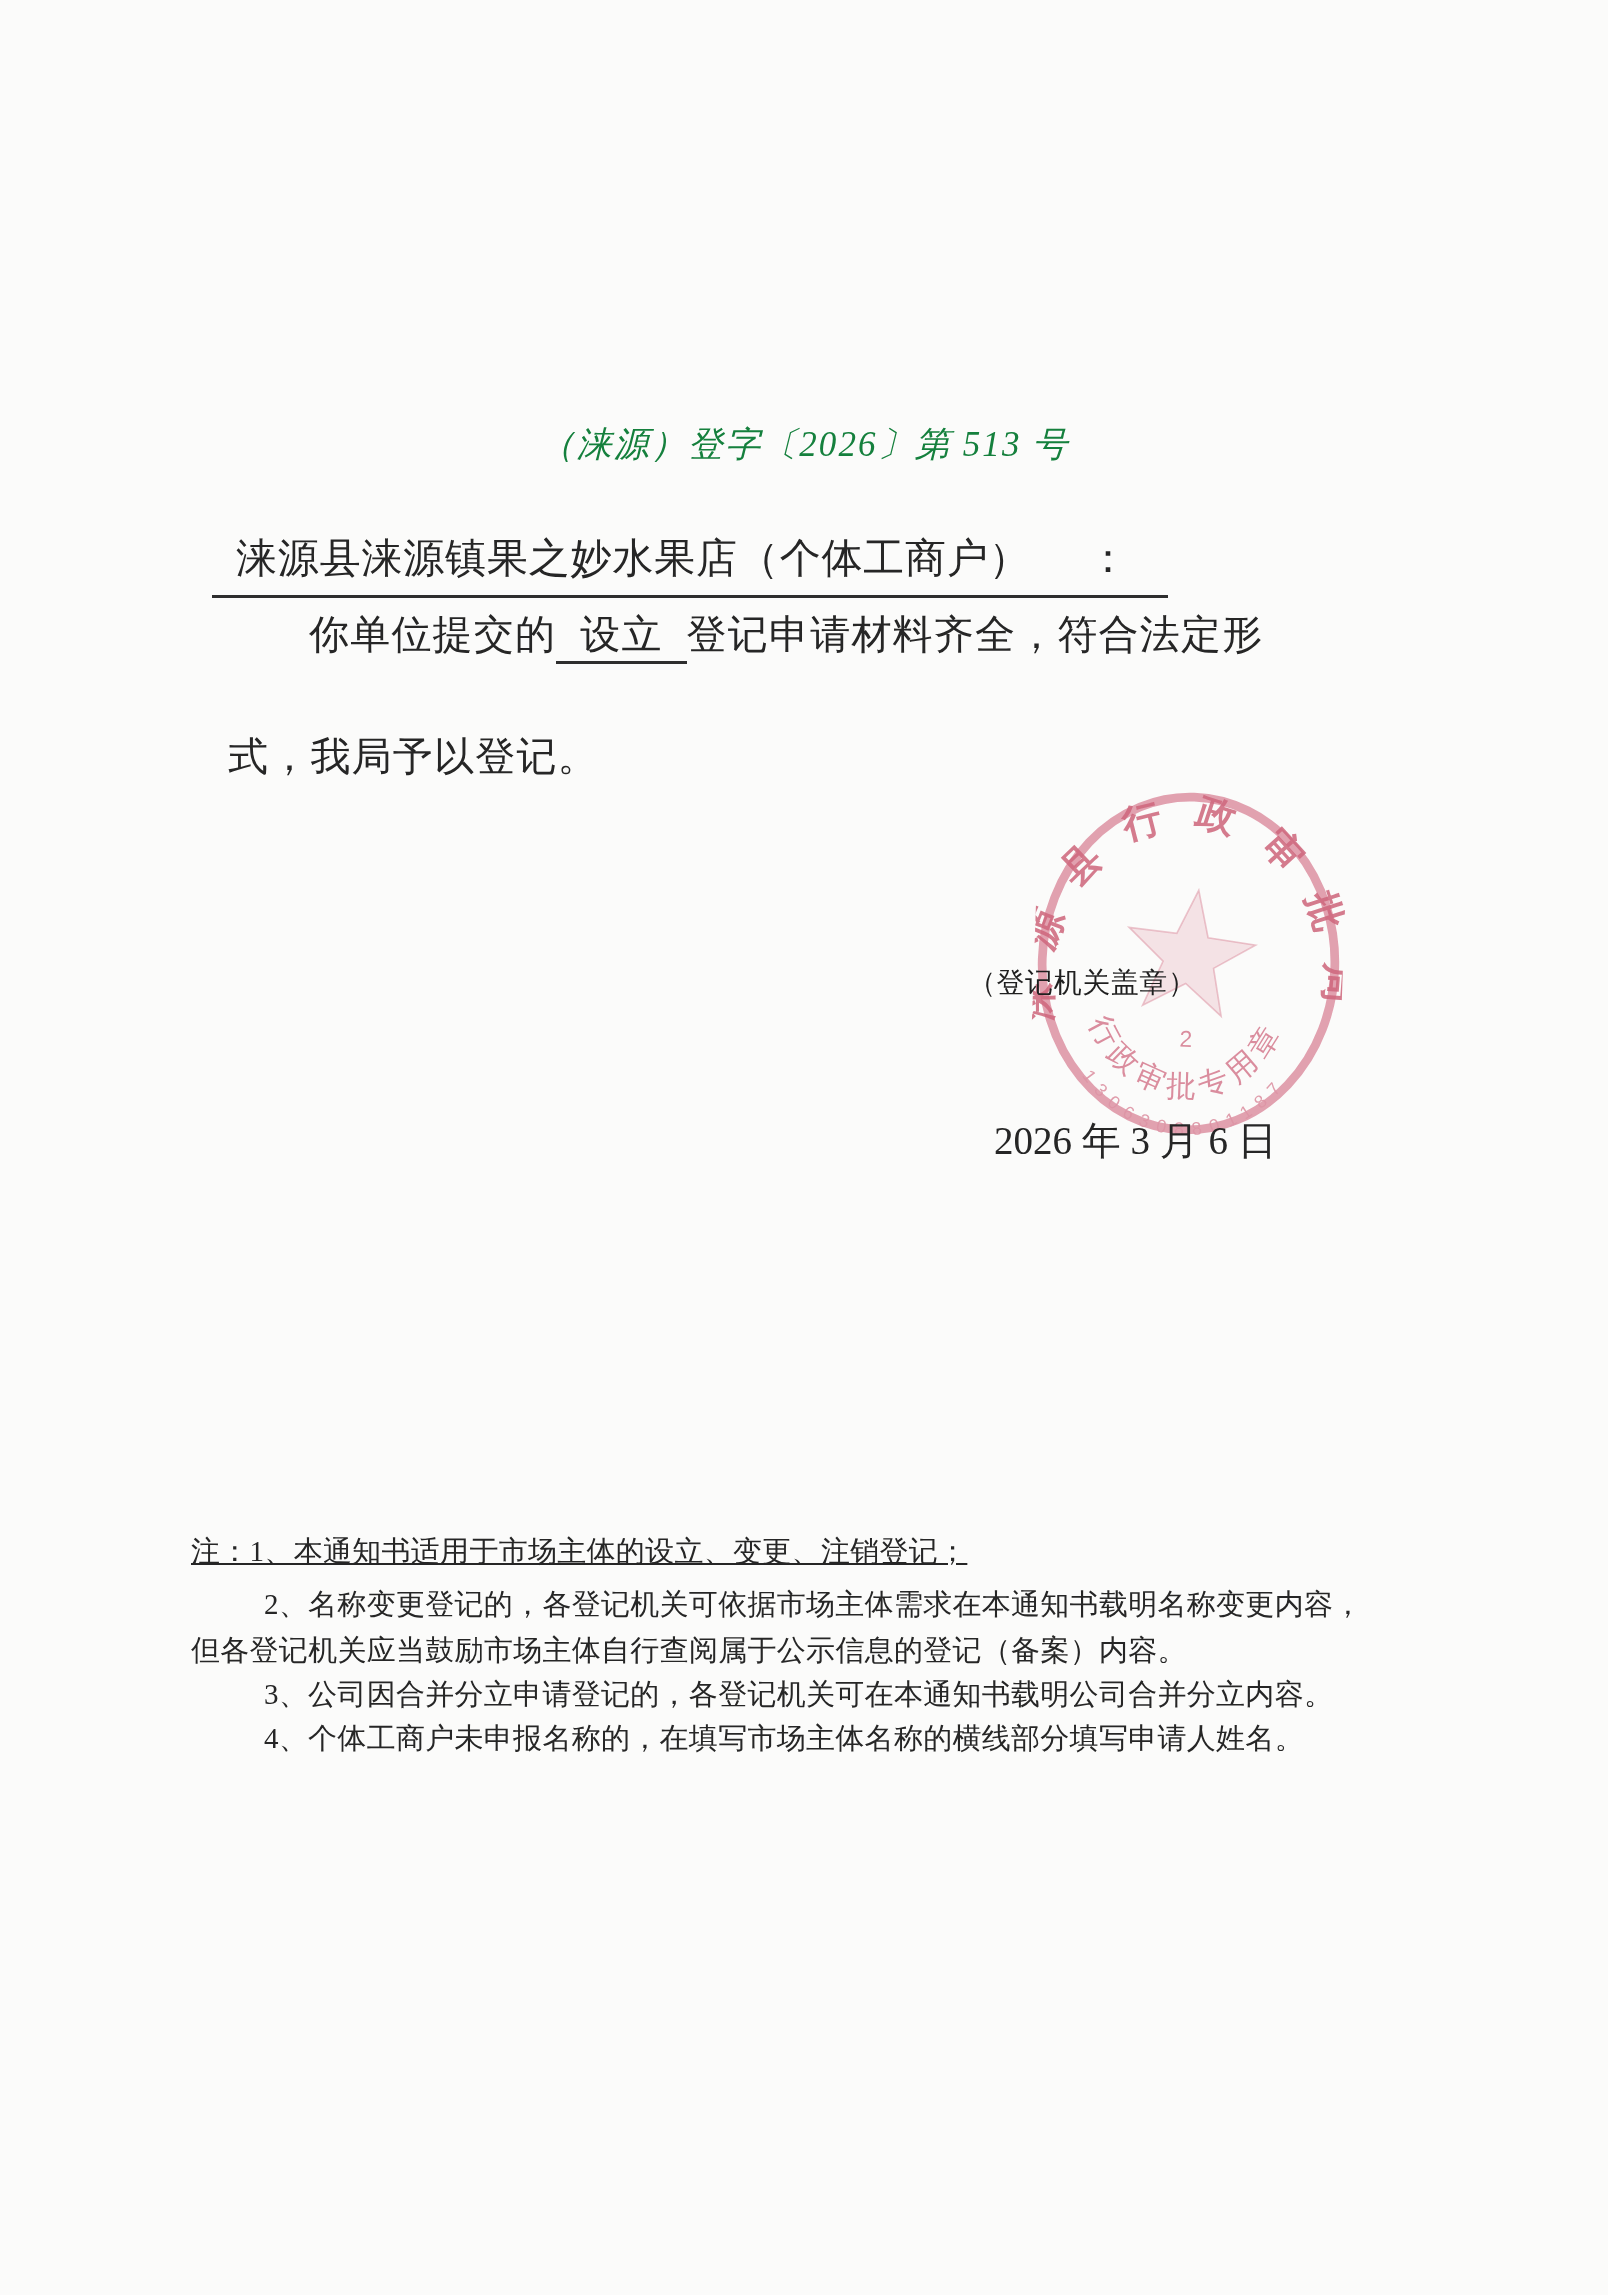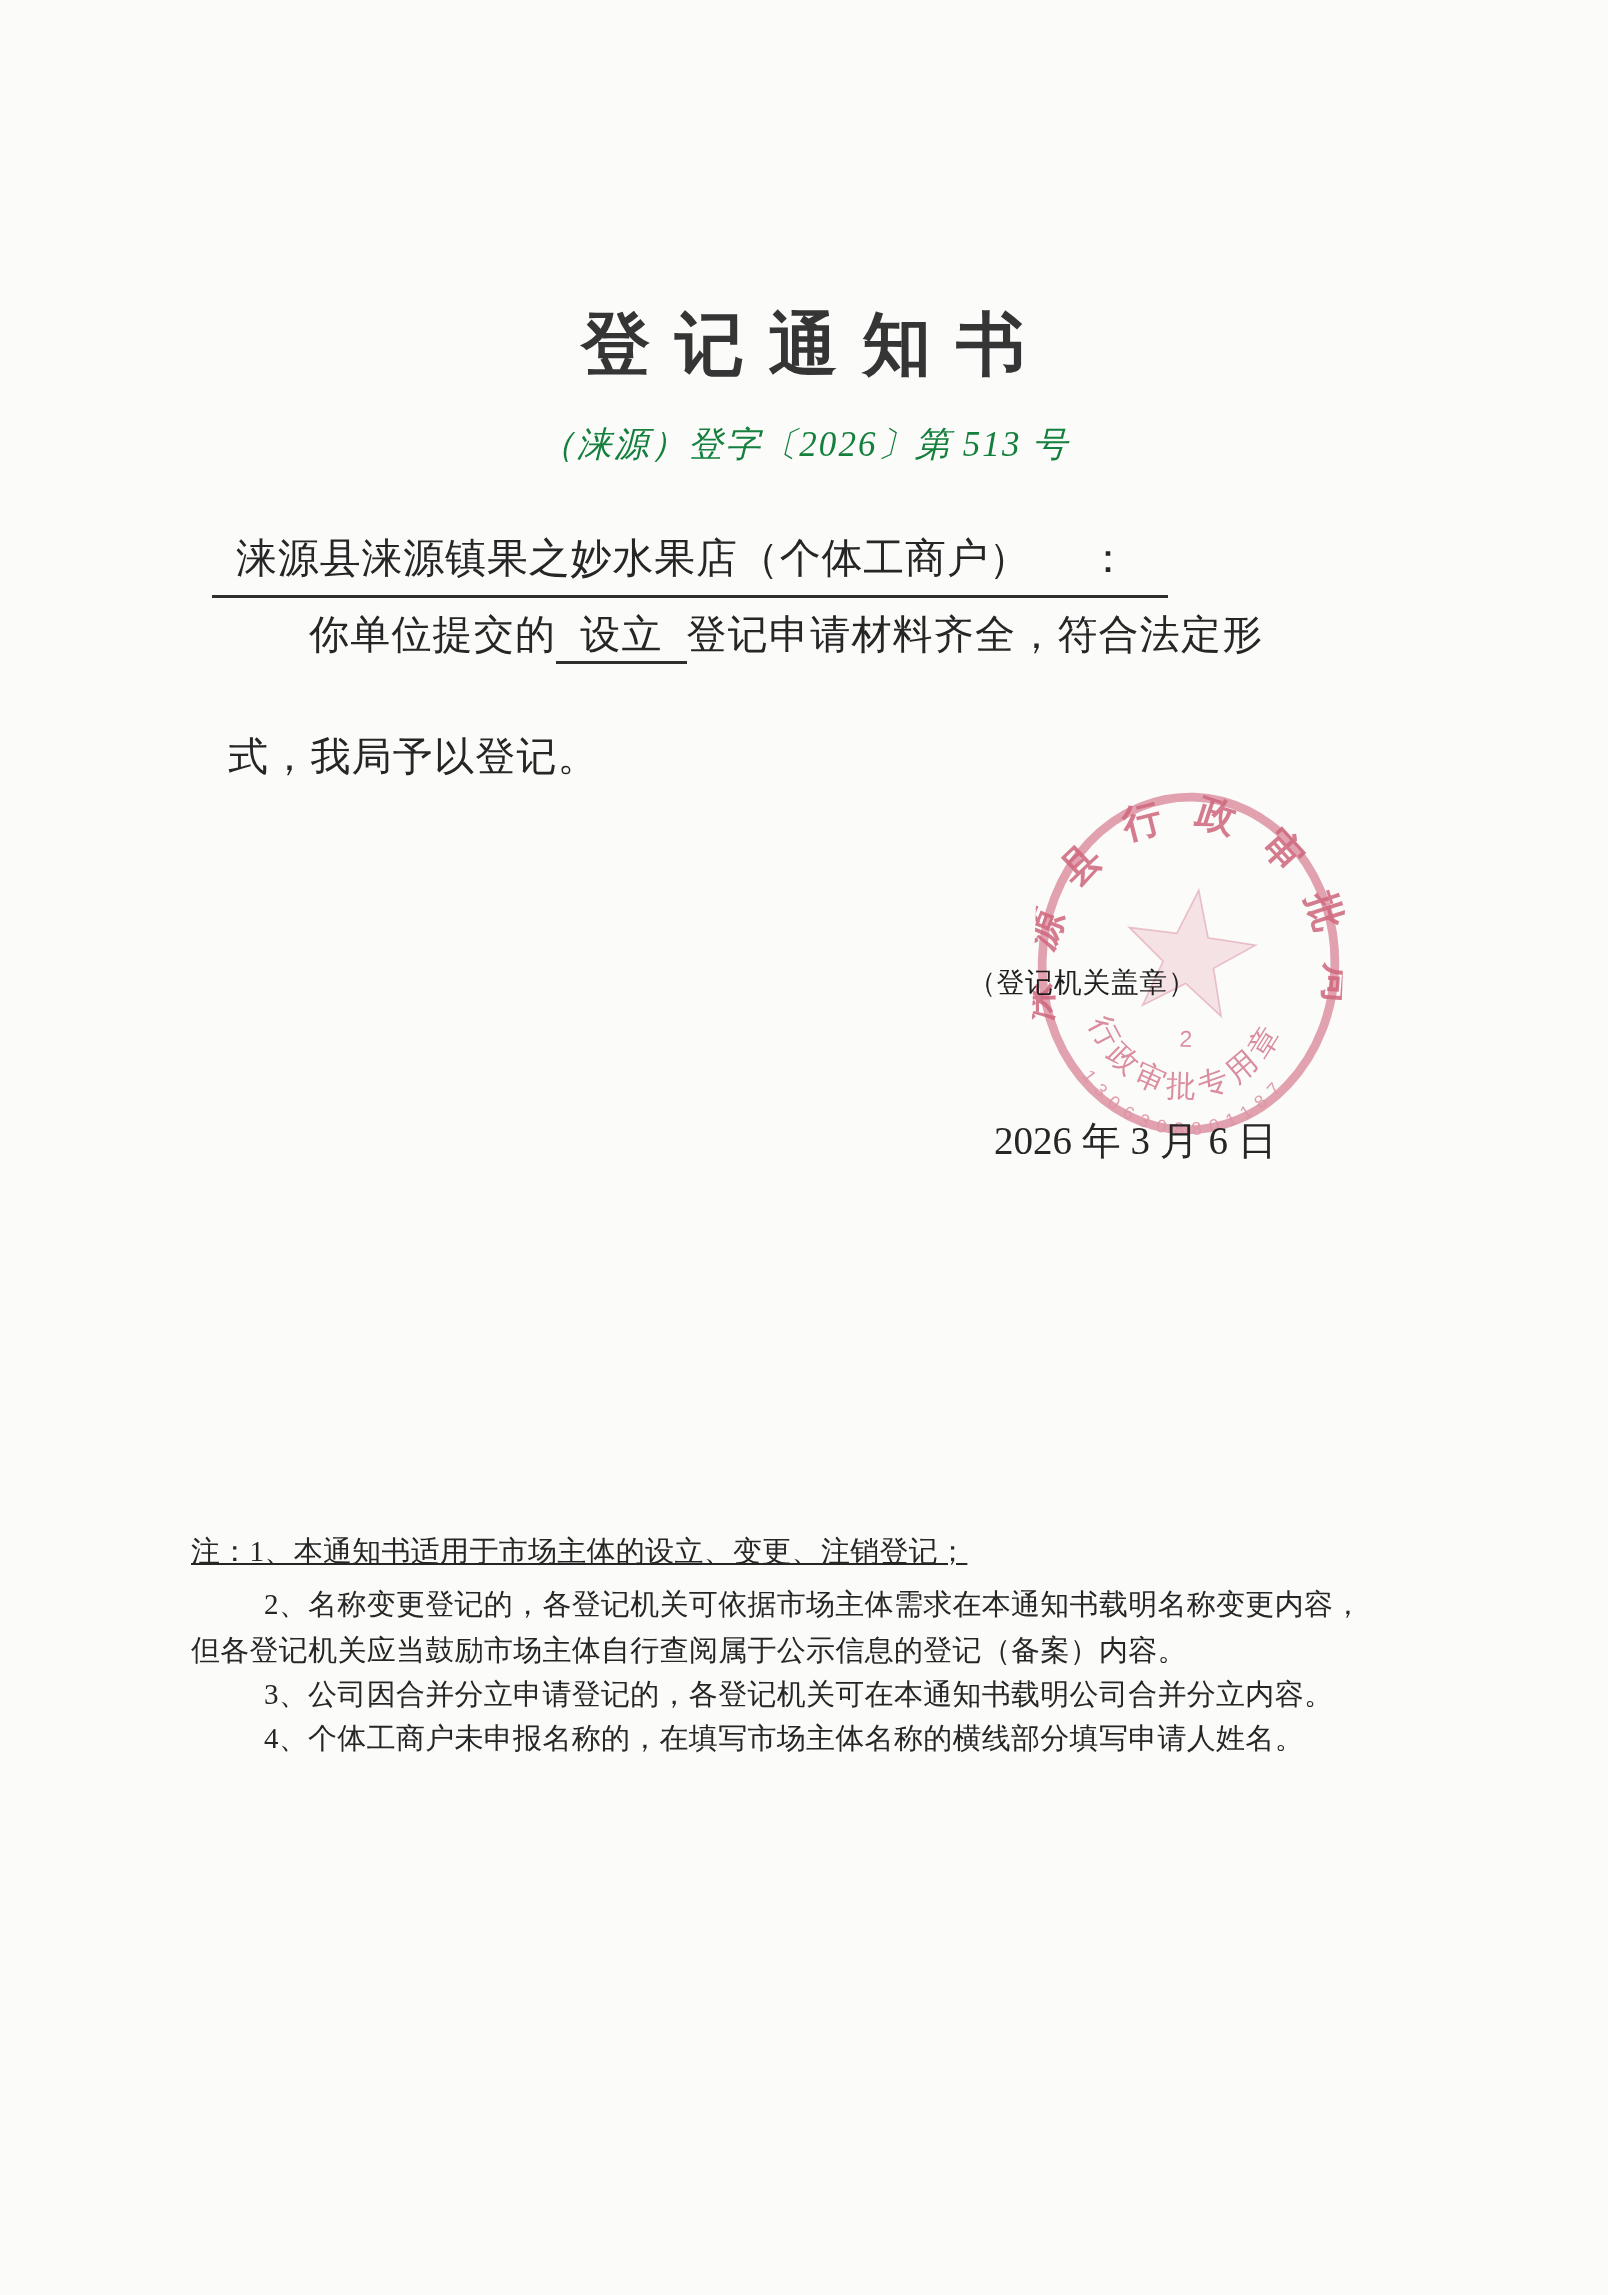--- a/index.html
+++ b/index.html
@@ -90,21 +90,20 @@
   .nl2{top:61px;}
   .nl3{top:107px;}
   .nl4{top:151px;}
   .nl5{top:195px;}
 </style>
 </head>
 <body>
 
 <div class="page">
 
-  <div class="doc-title">登 记 通 知 书</div>
 
   <div class="doc-number">（涞源）登字〔2026〕第 513 号</div>
 
   <div class="recipient-line">
     <span class="name">涞源县涞源镇果之妙水果店（个体工商户）</span><span class="colon">：</span>
   </div>
 
   <div class="body-line l1">
     <span class="indent"></span><span>你单位提交的</span><span class="u-type">设立</span><span>登记申请材料齐全，符合法定形</span>
   </div>

